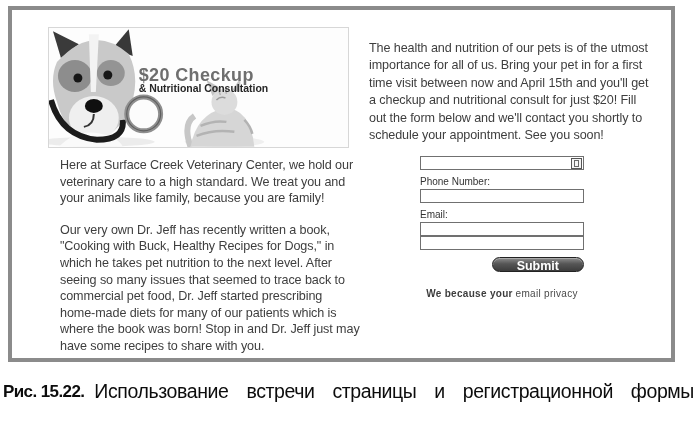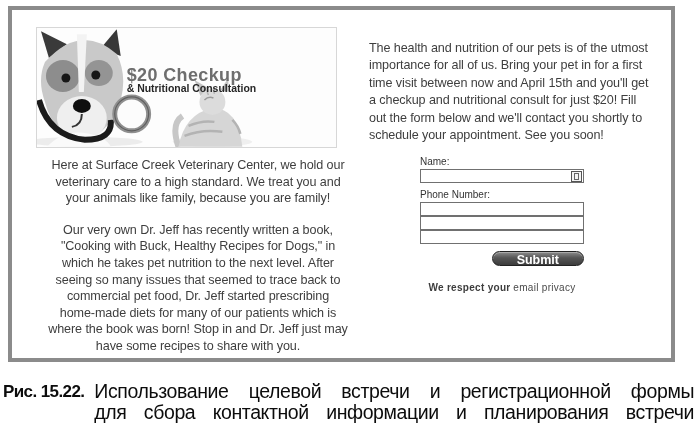--- a/index.html
+++ b/index.html
@@ -3,21 +3,21 @@
 <meta charset="utf-8">
 <style>
   html,body{margin:0;padding:0;background:#fff;}
   body{width:696px;height:429px;position:relative;overflow:hidden;
        font-family:"Liberation Sans",sans-serif;-webkit-font-smoothing:antialiased;}
 
   
   .frame{position:absolute;left:8px;top:6px;width:659px;height:348px;
          border:4px solid #8b8b8b;background:#fff;}
 
-  .lp-left{position:absolute;left:24px;top:17px;width:303px;text-align:center;}
+  .lp-left{position:absolute;left:36px;top:17px;width:303px;}
   .banner{width:301px;height:121px;border:1px solid #d7d7d7;background:#fdfdfd;
           box-sizing:border-box;overflow:hidden;}
   .banner svg{display:block;}
   .para{font-size:12.6px;line-height:16.6px;color:#3e3e3e;margin:12px;
         letter-spacing:-0.1px;}
   .lp-left .para{margin-top:9px;width:300px;}
   .lp-left .para + .para{margin-top:15px;}
 
   .lp-right{position:absolute;left:345px;top:18px;width:292px;}
   .lp-right .para{width:280px;line-height:17.4px;}
@@ -100,46 +100,45 @@
       </svg>
     </div>
     <p class="para">Here at Surface Creek Veterinary Center, we hold our veterinary care to a high standard. We treat you and your animals like family, because you are family!</p>
     <p class="para">Our very own Dr. Jeff has recently written a book, "Cooking with Buck, Healthy Recipes for Dogs," in which he takes pet nutrition to the next level. After seeing so many issues that seemed to trace back to commercial pet food, Dr. Jeff started prescribing home-made diets for many of our patients which is where the book was born! Stop in and Dr. Jeff just may have some recipes to share with you.</p>
   </div>
 
   <div class="lp-right">
     <p class="para">The health and nutrition of our pets is of the utmost importance for all of us. Bring your pet in for a first time visit between now and April 15th and you'll get a checkup and nutritional consult for just $20! Fill out the form below and we'll contact you shortly to schedule your appointment. See you soon!</p>
 
     <div class="signup">
-      <label class="fld-label">Name:</label>
       <div class="fld-wrap">
         <input class="fld-input" type="text" value="" style="">
         <div class="autofill">
             <span></span>
           </div>
       </div>
 
       <label class="fld-label">Phone Number:</label>
       <input class="fld-input" type="text" value="" style="">
 
+      <label class="fld-label">Email:</label>
       <input class="fld-input" type="text" value="" style="">
 
       <input class="fld-input" type="text" value="" style="">
 
       <div class="submit-row">
         <button class="submit-btn">Submit</button>
       </div>
 
       <div class="privacy">
-        <b>We respect your</b>
+        <b>We because your</b>
         <a>email privacy</a>
       </div>
     </div>
   </div>
 </div>
 
 <div class="caption">
   <span class="cap-label">Рис. 15.22.</span>
   <span class="cap-body">
-    <span class="cap-line">Использование целевой встречи и регистрационной формы</span>
-    <span class="cap-line">для сбора контактной информации и планирования встречи</span>
+    <span class="cap-line">Использование встречи страницы и регистрационной формы</span>
   </span>
 </div>
 
 </body></html>

